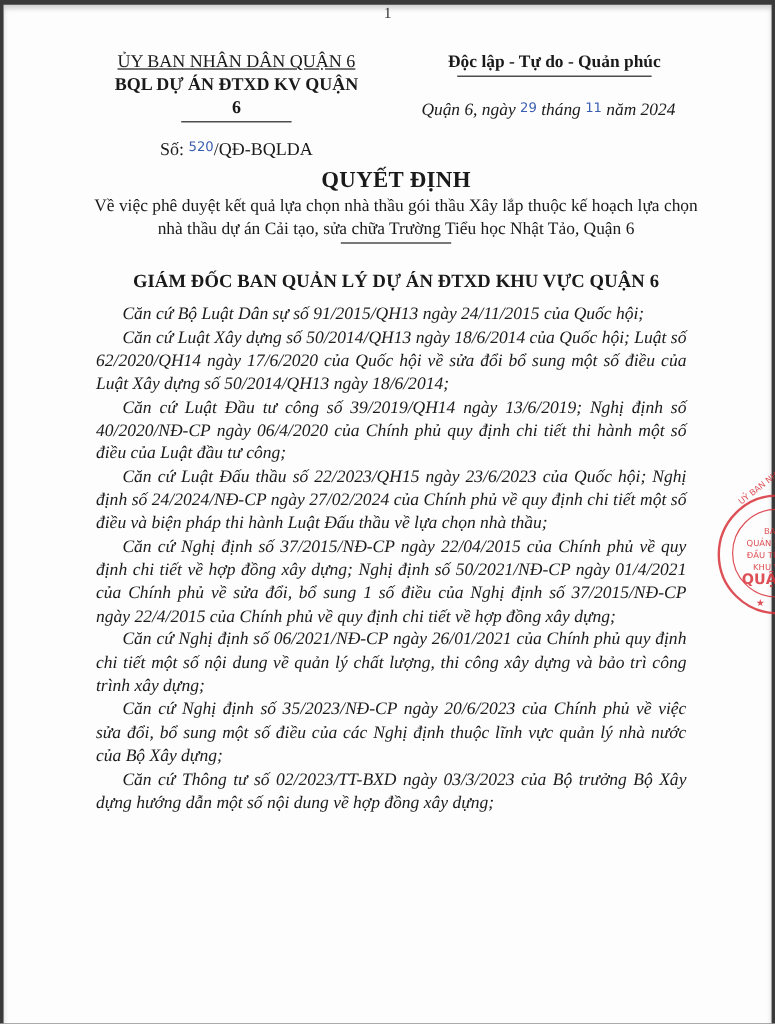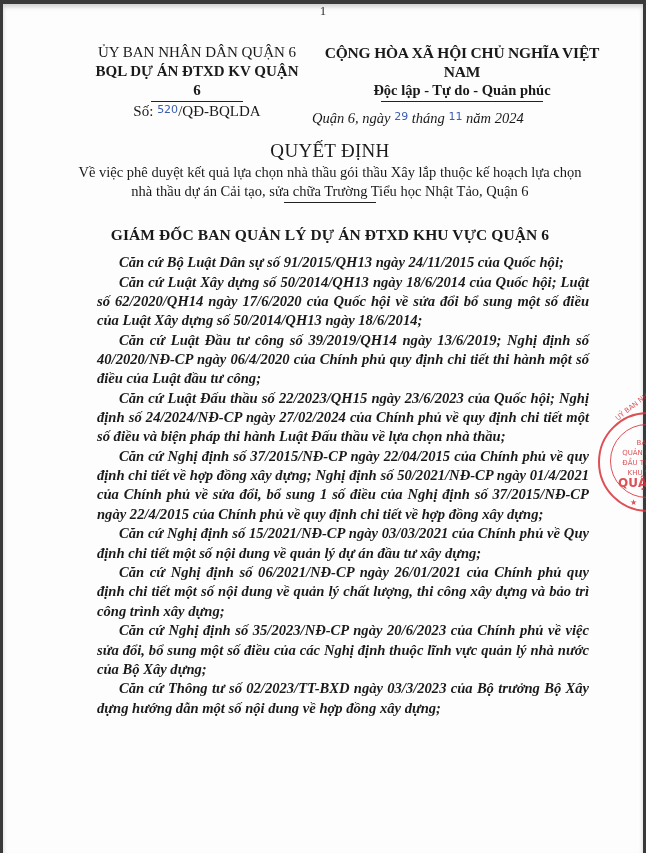--- a/index.html
+++ b/index.html
@@ -34,73 +34,73 @@
       color: #333;
     }
     .hdr-left {
       position: absolute;
       left: 92px;
       top: 43px;
       width: 210px;
       text-align: center;
       line-height: 19px;
     }
-    .hdr-left .agency { font-size: 15px; }
+    .hdr-left .agency { font-size: 15px; text-decoration: underline; }
     .hdr-left .unit { font-size: 15px; font-weight: bold; }
     .hdr-left .rule {
       width: 92px;
       height: 1px;
       background: #222;
       margin: 1px auto 0 auto;
     }
     .hdr-left .docno {
-      margin-top: 0;
+      margin-top: 14px;
       font-size: 15px;
     }
     .hdr-right {
       position: absolute;
       left: 312px;
       top: 43px;
       width: 300px;
       text-align: center;
       line-height: 19px;
     }
     .hdr-right .nation { font-size: 15.5px; font-weight: bold; letter-spacing: -0.2px; }
     .hdr-right .motto { font-size: 14.5px; font-weight: bold; }
     .hdr-right .rule {
       width: 162px;
       height: 1px;
       background: #222;
       margin: 1px auto 0 auto;
     }
     .hdr-right .date {
-      margin-top: 7px;
+      margin-top: 19px;
       font-size: 14.5px;
       font-style: italic;
-      text-align: left;
+      text-align: center;
       padding-right: 10px;
     }
     .hand {
       color: #3a5db0;
       font-family: "DejaVu Sans", sans-serif;
       font-size: 11px;
       font-style: normal;
       position: relative;
       top: -3px;
     }
     .title-block {
       position: absolute;
       left: 60px;
       top: 139px;
       width: 540px;
       text-align: center;
     }
     .title-block .title {
       font-size: 19px;
-      font-weight: normal;
+      font-weight: bold;
       line-height: 24px;
       letter-spacing: 0.3px;
     }
     .title-block .subject {
       font-size: 14.5px;
       line-height: 19px;
     }
     .title-block .rule {
       width: 92px;
       height: 1px;
@@ -112,28 +112,27 @@
       left: 60px;
       top: 226px;
       width: 540px;
       text-align: center;
       font-size: 15.5px;
       font-weight: bold;
       letter-spacing: 0.1px;
     }
     .body-text {
       position: absolute;
-      left: 97px;
+      left: 80px;
       top: 253px;
       width: 492px;
       font-size: 14.6px;
       font-style: italic;
       line-height: 19.2px;
       text-align: justify;
-      font-weight: bold;
     }
     .body-text p {
       margin: 0 0 0.5px 0;
       text-indent: 22px;
     }
     .stamp {
       position: absolute;
       left: 598px;
       top: 412px;
       width: 96px;
@@ -189,21 +188,20 @@
 <div class="hdr-left">
   <div class="agency">ỦY BAN NHÂN DÂN QUẬN 6</div>
   <div class="unit">BQL DỰ ÁN ĐTXD KV QUẬN 6</div>
   <div class="rule"></div>
   <div class="docno">
     <span>Số: </span><span class="hand">520</span><span>/QĐ-BQLDA</span>
   </div>
 </div>
 
 <div class="hdr-right">
-  <div class="nation">CỘNG HÒA XÃ HỘI CHỦ NGHĨA VIỆT NAM</div>
   <div class="motto">Độc lập - Tự do - Quản phúc</div>
   <div class="rule"></div>
   <div class="date">
     <span>Quận 6, ngày </span><span class="hand">29</span><span> tháng </span><span class="hand">11</span><span>  năm 2024</span>
   </div>
 </div>
 
 <div class="title-block">
   <div class="title">QUYẾT ĐỊNH</div>
   <div class="subject">Về việc phê duyệt kết quả lựa chọn nhà thầu gói thầu Xây lắp thuộc kế hoạch lựa chọn</div>
@@ -212,21 +210,20 @@
 </div>
 
 <div class="authority">GIÁM ĐỐC BAN QUẢN LÝ DỰ ÁN ĐTXD KHU VỰC QUẬN 6</div>
 
 <div class="body-text">
   <p>Căn cứ Bộ Luật Dân sự số 91/2015/QH13 ngày 24/11/2015 của Quốc hội;</p>
   <p>Căn cứ Luật Xây dựng số 50/2014/QH13 ngày 18/6/2014 của Quốc hội; Luật số 62/2020/QH14 ngày 17/6/2020 của Quốc hội về sửa đổi bổ sung một số điều của Luật Xây dựng số 50/2014/QH13 ngày 18/6/2014;</p>
   <p>Căn cứ Luật Đầu tư công số 39/2019/QH14 ngày 13/6/2019; Nghị định số 40/2020/NĐ-CP ngày 06/4/2020 của Chính phủ quy định chi tiết thi hành một số điều của Luật đầu tư công;</p>
   <p>Căn cứ Luật Đấu thầu số 22/2023/QH15 ngày 23/6/2023 của Quốc hội; Nghị định số 24/2024/NĐ-CP ngày 27/02/2024 của Chính phủ về quy định chi tiết một số điều và biện pháp thi hành Luật Đấu thầu về lựa chọn nhà thầu;</p>
   <p>Căn cứ Nghị định số 37/2015/NĐ-CP ngày 22/04/2015 của Chính phủ về quy định chi tiết về hợp đồng xây dựng; Nghị định số 50/2021/NĐ-CP ngày 01/4/2021 của Chính phủ về sửa đổi, bổ sung 1 số điều của Nghị định số 37/2015/NĐ-CP ngày 22/4/2015 của Chính phủ về quy định chi tiết về hợp đồng xây dựng;</p>
-  <p>Căn cứ Nghị định số 15/2021/NĐ-CP ngày 03/03/2021 của Chính phủ về Quy định chi tiết một số nội dung về quản lý dự án đầu tư xây dựng;</p>
   <p>Căn cứ Nghị định số 06/2021/NĐ-CP ngày 26/01/2021 của Chính phủ quy định chi tiết một số nội dung về quản lý chất lượng, thi công xây dựng và bảo trì công trình xây dựng;</p>
   <p>Căn cứ Nghị định số 35/2023/NĐ-CP ngày 20/6/2023 của Chính phủ về việc sửa đổi, bổ sung một số điều của các Nghị định thuộc lĩnh vực quản lý nhà nước của Bộ Xây dựng;</p>
   <p>Căn cứ Thông tư số 02/2023/TT-BXD ngày 03/3/2023 của Bộ trưởng Bộ Xây dựng hướng dẫn một số nội dung về hợp đồng xây dựng;</p>
 </div>
 
 <div class="stamp">
   <div class="inner"></div>
   <div class="ring-text">UỶ BAN NHÂN DÂN QUẬN</div>
   <div class="center-lines">
     <div>BAN</div>

